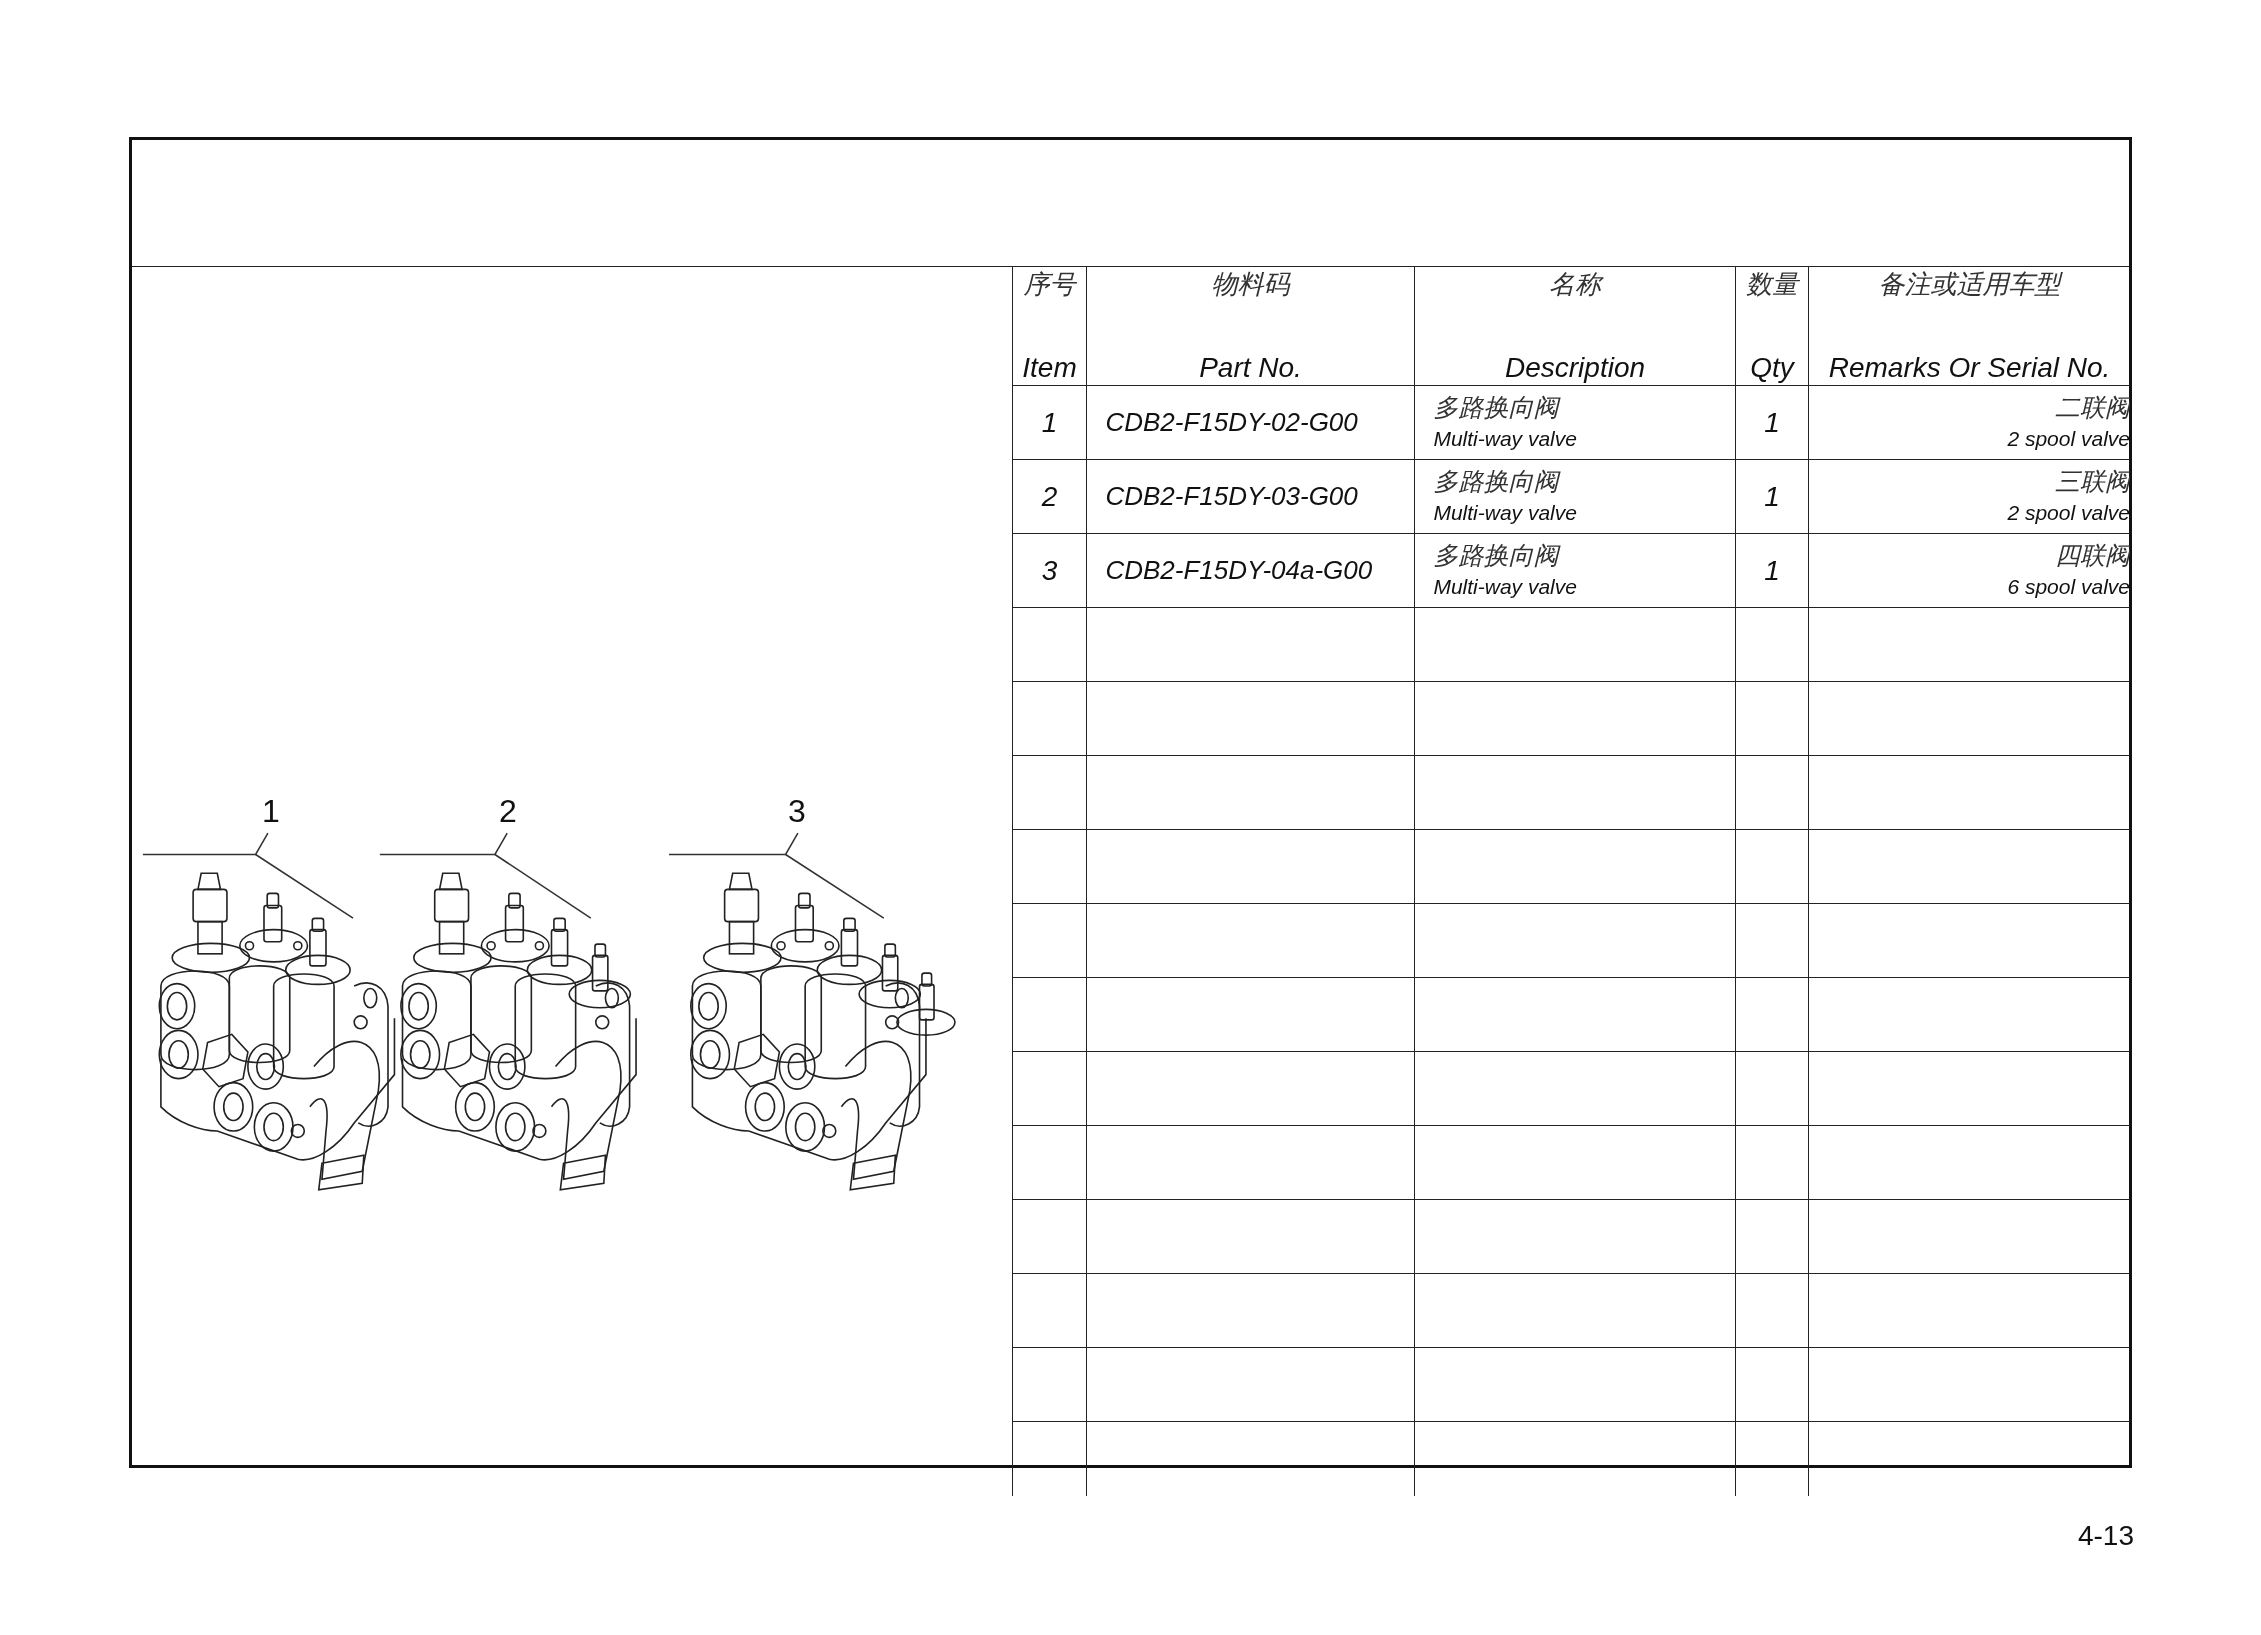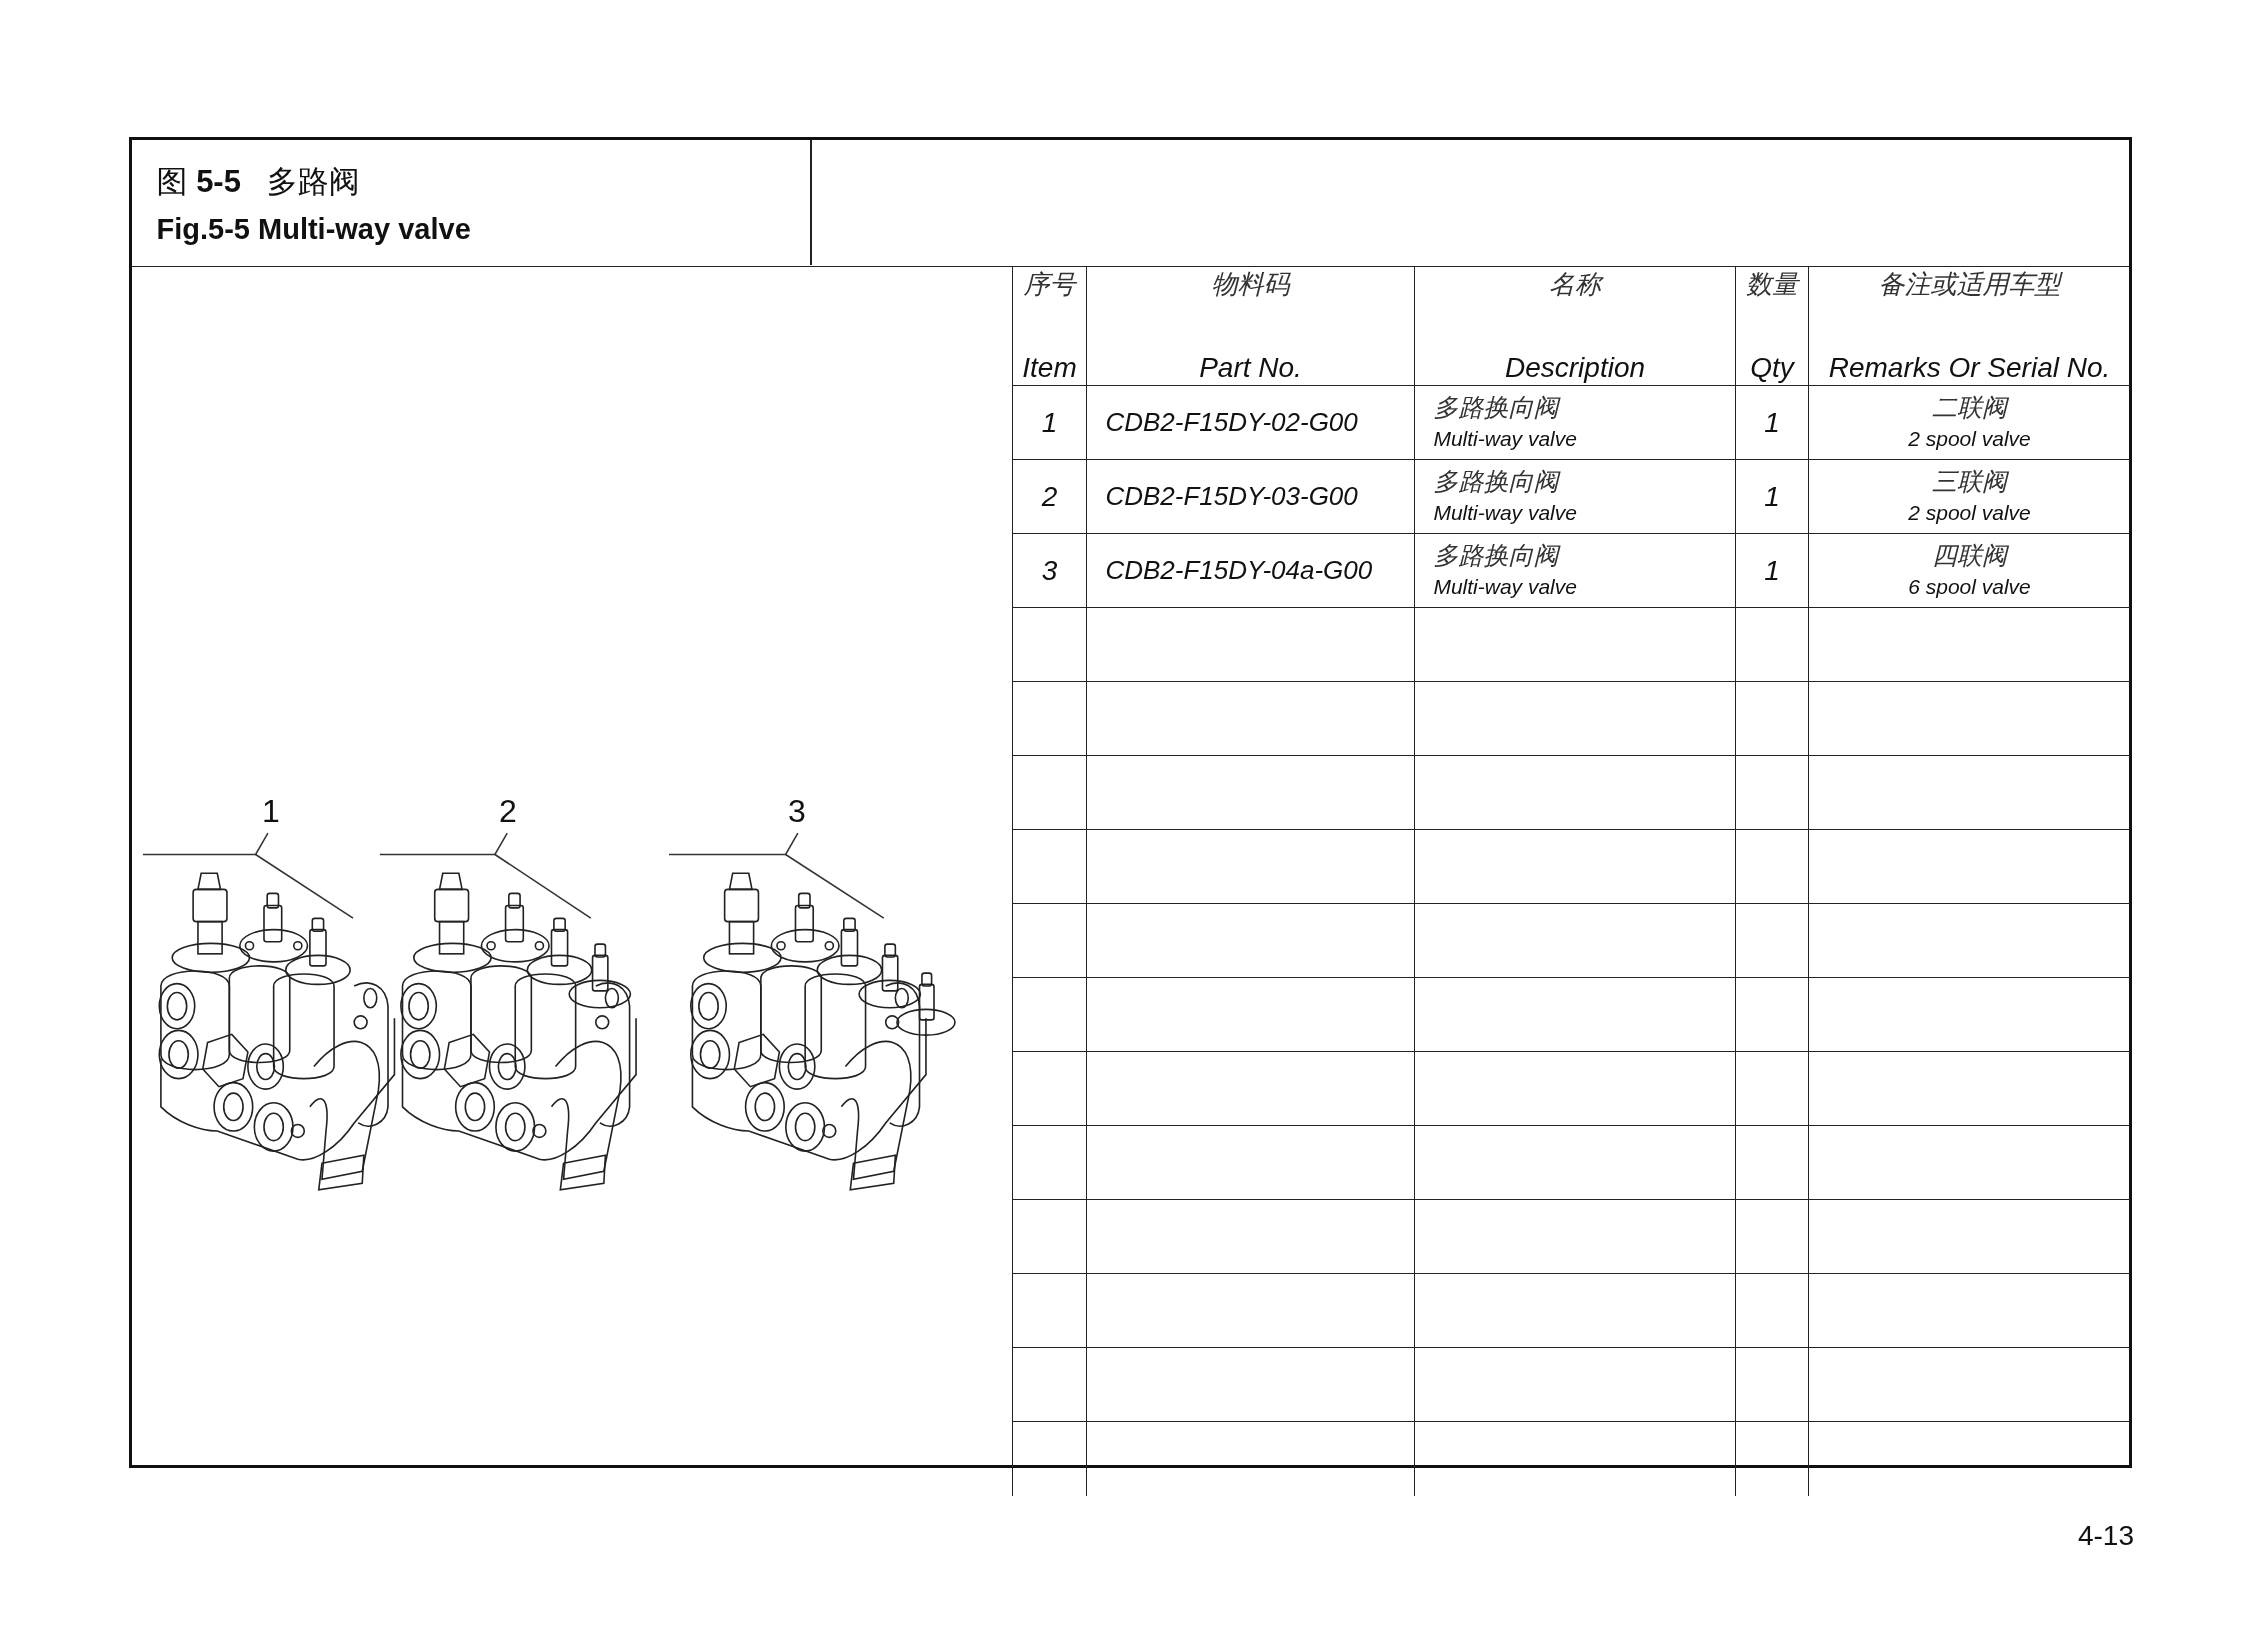--- a/index.html
+++ b/index.html
@@ -58,35 +58,31 @@
   tr.head-row { height: 91px; }
   tr.data-row { height: 74px; }
   .hdr { text-align: center; }
   .hdr .cn { display: block; font-family: "DejaVu Serif", serif; font-size: 26px; line-height: 35px; color: #333; }
   .hdr .en { display: block; font-size: 28px; line-height: 35px; margin-top: 48px; }
   .cell-center { text-align: center; font-size: 28px; }
   .cell-part { text-align: left; padding-left: 18.4px !important; font-size: 26px; white-space: nowrap; }
   .cell-desc { text-align: left; padding-left: 18.4px !important; }
   .cell-desc .cn, .cell-rem .cn { display: block; font-family: "DejaVu Serif", serif; font-size: 25px; line-height: 31px; color: #333; }
   .cell-desc .en, .cell-rem .en { display: block; font-size: 21px; line-height: 31px; }
-  .cell-rem { text-align: center; }
+  .cell-rem { text-align: right; }
   .page-number {
     position: absolute; right: 127px; top: 1520px; font-size: 28px; line-height: 31px;
   }
 </style>
 </head>
 <body>
 
 <div class="frame">
 
   <div class="header">
-    <div class="header-left">
-      <div class="title-cn"><span>图 </span><span class="fig-num">5-5</span><span>   多路阀</span></div>
-      <div class="title-en">Fig.5-5 Multi-way valve</div>
-    </div>
     <div class="header-right"></div>
   </div>
 
   <div class="drawing">
     <svg width="880" height="1198" viewBox="0 0 1147 1562">
       <defs>
         <g id="valve-body" fill="none" stroke="#222" stroke-width="2">
 
           <path d="M60,10 L80,10 L84,30 L56,30 Z"></path>
           <rect x="50" y="30" width="42" height="40" rx="4"></rect>

